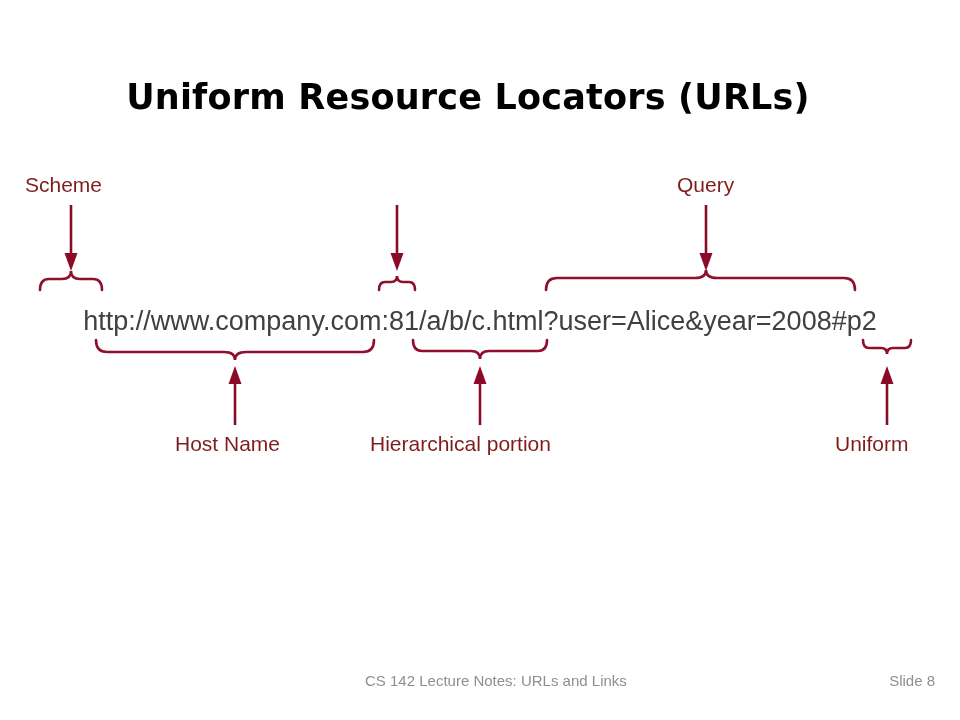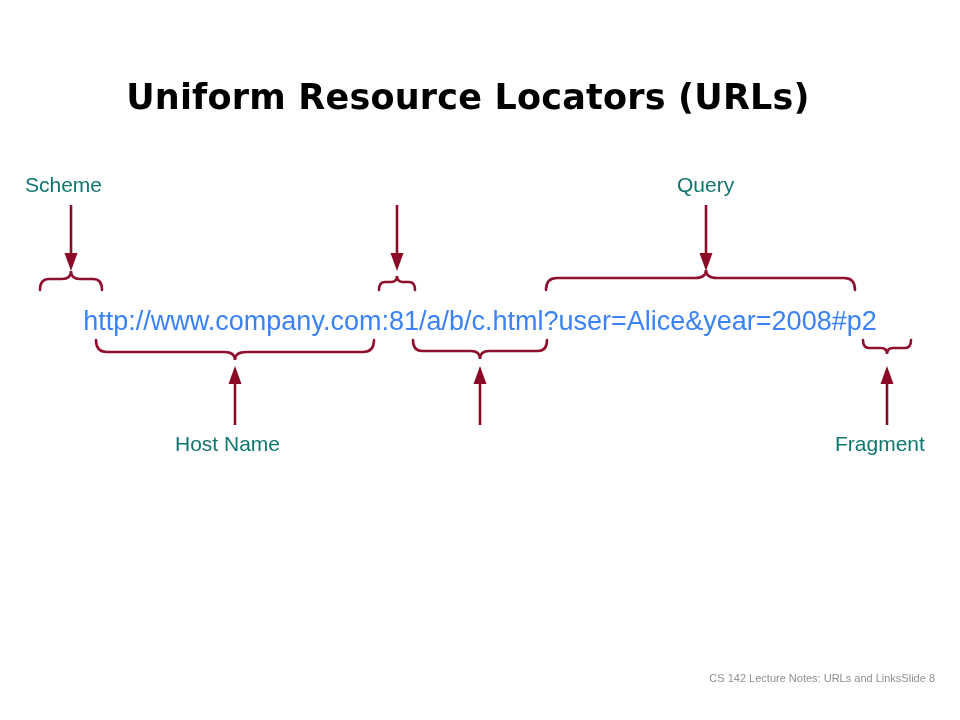--- a/index.html
+++ b/index.html
@@ -41,30 +41,30 @@
 
   
   #url-string {
     position: absolute;
     left: 0;
     top: 306px;
     width: 960px;
     text-align: center;
     font-family: "Liberation Sans", sans-serif;
     font-size: 27px;
-    color: #3b82f6;
+    color: #404040;
     white-space: nowrap;
   }
 
   
   .anno-label {
     position: absolute;
     font-family: "Liberation Sans", sans-serif;
     font-size: 21px;
-    color: #0f766e;
+    color: #7f1d1d;
     white-space: nowrap;
   }
   #label-scheme      { left: 25px;  top: 173px; }
   #label-port        { left: 326px; top: 173px; }
   #label-query       { left: 669px; top: 173px; margin-left: 8px; }
   #label-host        { left: 175px; top: 432px; }
   #label-hier        { left: 370px; top: 432px; }
   #label-fragment    { left: 835px; top: 432px; }
 
   
@@ -91,42 +91,43 @@
     fill: #8B0B26;
   }
 
   
   #footer {
     position: absolute;
     left: 365px;
     top: 672px;
     width: 570px;
     display: flex;
-    justify-content: flex-end;
+    justify-content: space-between;
     align-items: baseline;
     font-family: "Liberation Sans", sans-serif;
-    font-size: 11px;
+    font-size: 15px;
     color: #8f8f8f;
     white-space: nowrap;
   }
 </style>
 </head>
 <body>
 
 <div id="slide">
 
   <div id="slide-title">Uniform Resource Locators (URLs)</div>
 
   <div class="anno-label" id="label-scheme">Scheme</div>
   <div class="anno-label" id="label-query">Query</div>
 
   <div id="url-string">http://www.company.com:81/a/b/c.html?user=Alice&amp;year=2008#p2</div>
 
   <div class="anno-label" id="label-host">Host Name</div>
-  <div class="anno-label" id="label-fragment">Fragment</div>
+  <div class="anno-label" id="label-hier">Hierarchical portion</div>
+  <div class="anno-label" id="label-fragment">Uniform</div>
 
   <svg id="diagram-svg" viewBox="0 0 960 720">
 
     <g>
       <line class="arrow-line" x1="71" y1="205" x2="71" y2="258"></line>
       <polygon class="arrow-head" points="71,271 64.5,253 77.5,253"></polygon>
     </g>
 
     <path class="brace" d="M 40,290 q 0,-11 9,-11 L 62,279 q 9,0 9,-8 q 0,8 9,8 L 93,279 q 9,0 9,11"></path>
 

